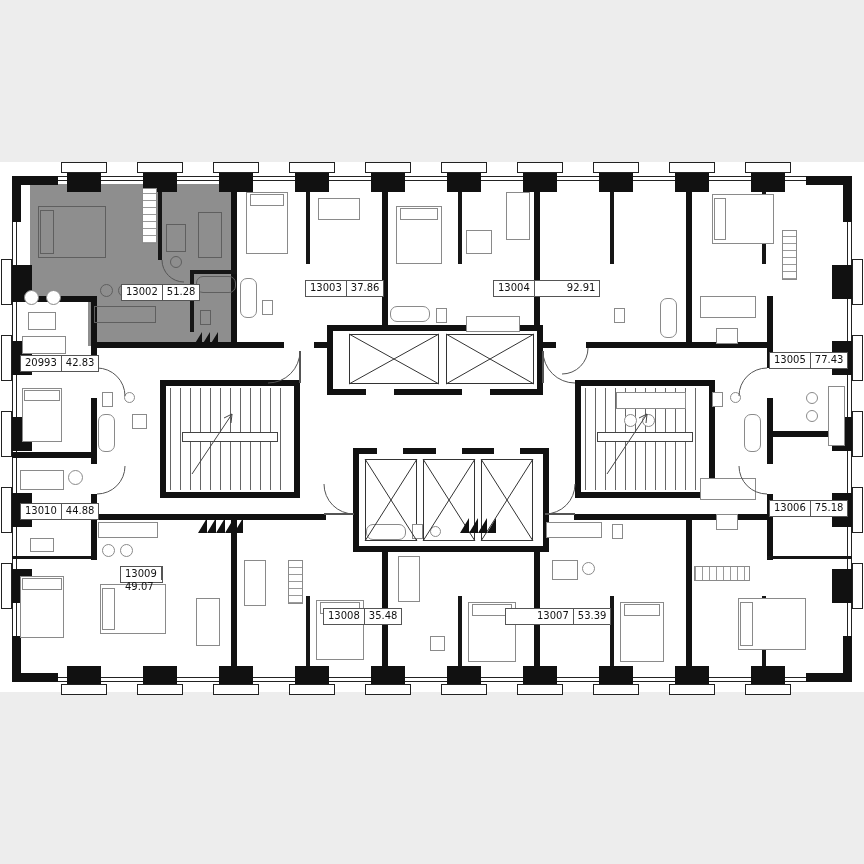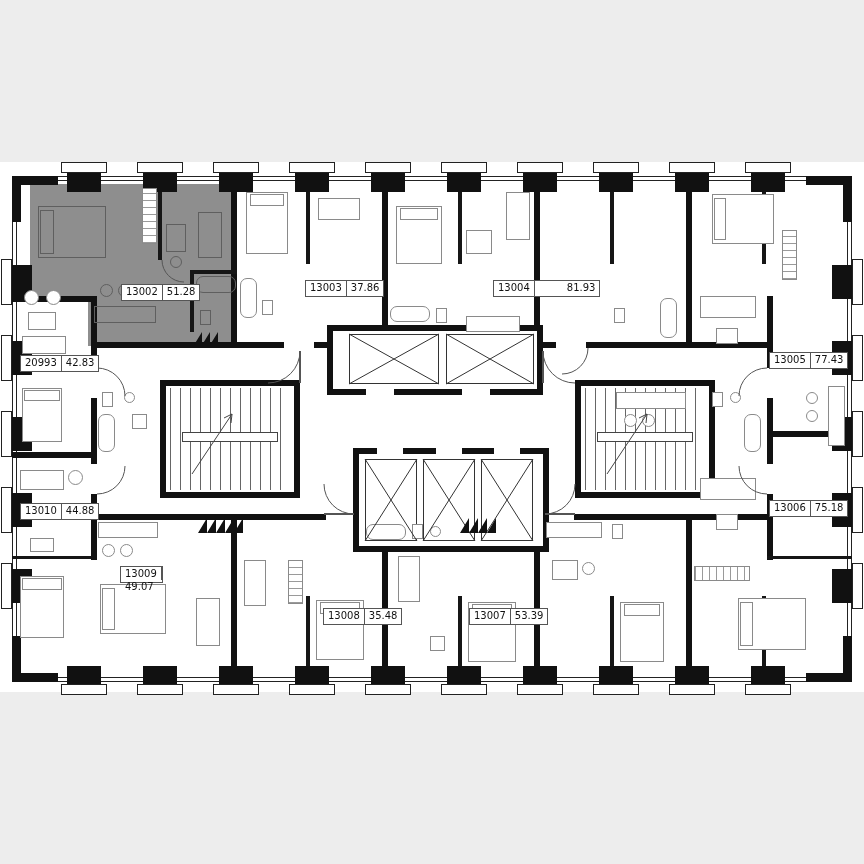--- a/index.html
+++ b/index.html
@@ -320,31 +320,31 @@
   <div class="lbl" style="left:121px;top:284px;">
     <span class="num">13002</span>
     <span class="ar">51.28</span>
   </div>
   <div class="lbl" style="left:305px;top:280px;">
     <span class="num">13003</span>
     <span class="ar">37.86</span>
   </div>
   <div class="lbl" style="left:493px;top:280px;gap:28px;">
     <span class="num">13004</span>
-    <span class="ar">81.93</span>
+    <span class="ar">92.91</span>
   </div>
   <div class="lbl" style="left:769px;top:352px;">
     <span class="num">13005</span>
     <span class="ar">77.43</span>
   </div>
   <div class="lbl" style="left:769px;top:500px;">
     <span class="num">13006</span>
     <span class="ar">75.18</span>
   </div>
-  <div class="lbl" style="left:469px;top:608px;">
+  <div class="lbl" style="left:505px;top:608px;padding-left:27px;">
     <span class="num">13007</span>
     <span class="ar">53.39</span>
   </div>
   <div class="lbl" style="left:323px;top:608px;">
     <span class="num">13008</span>
     <span class="ar">35.48</span>
   </div>
   <div class="lbl" style="left:120px;top:566px;flex-direction:column;">
     <span class="num">13009</span>
     <span class="ar">49.07</span>

